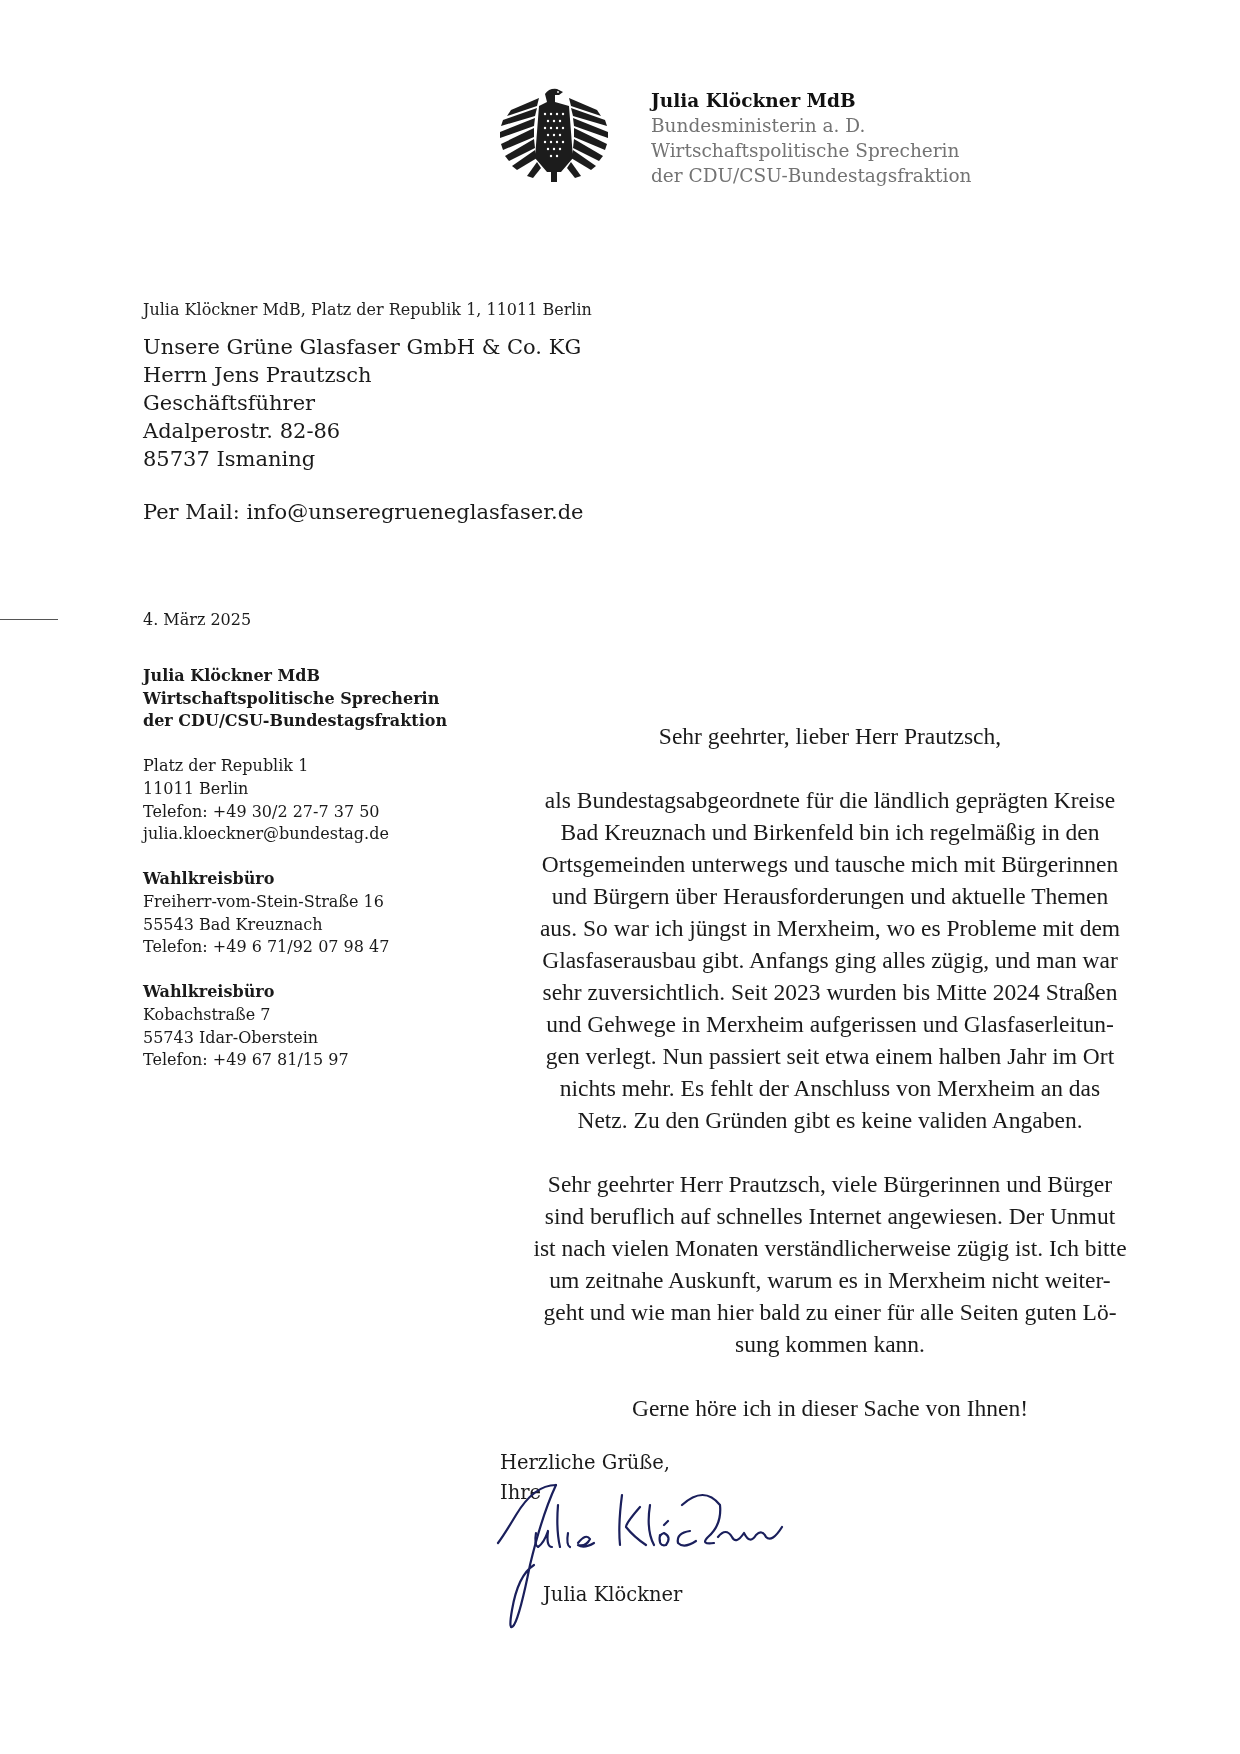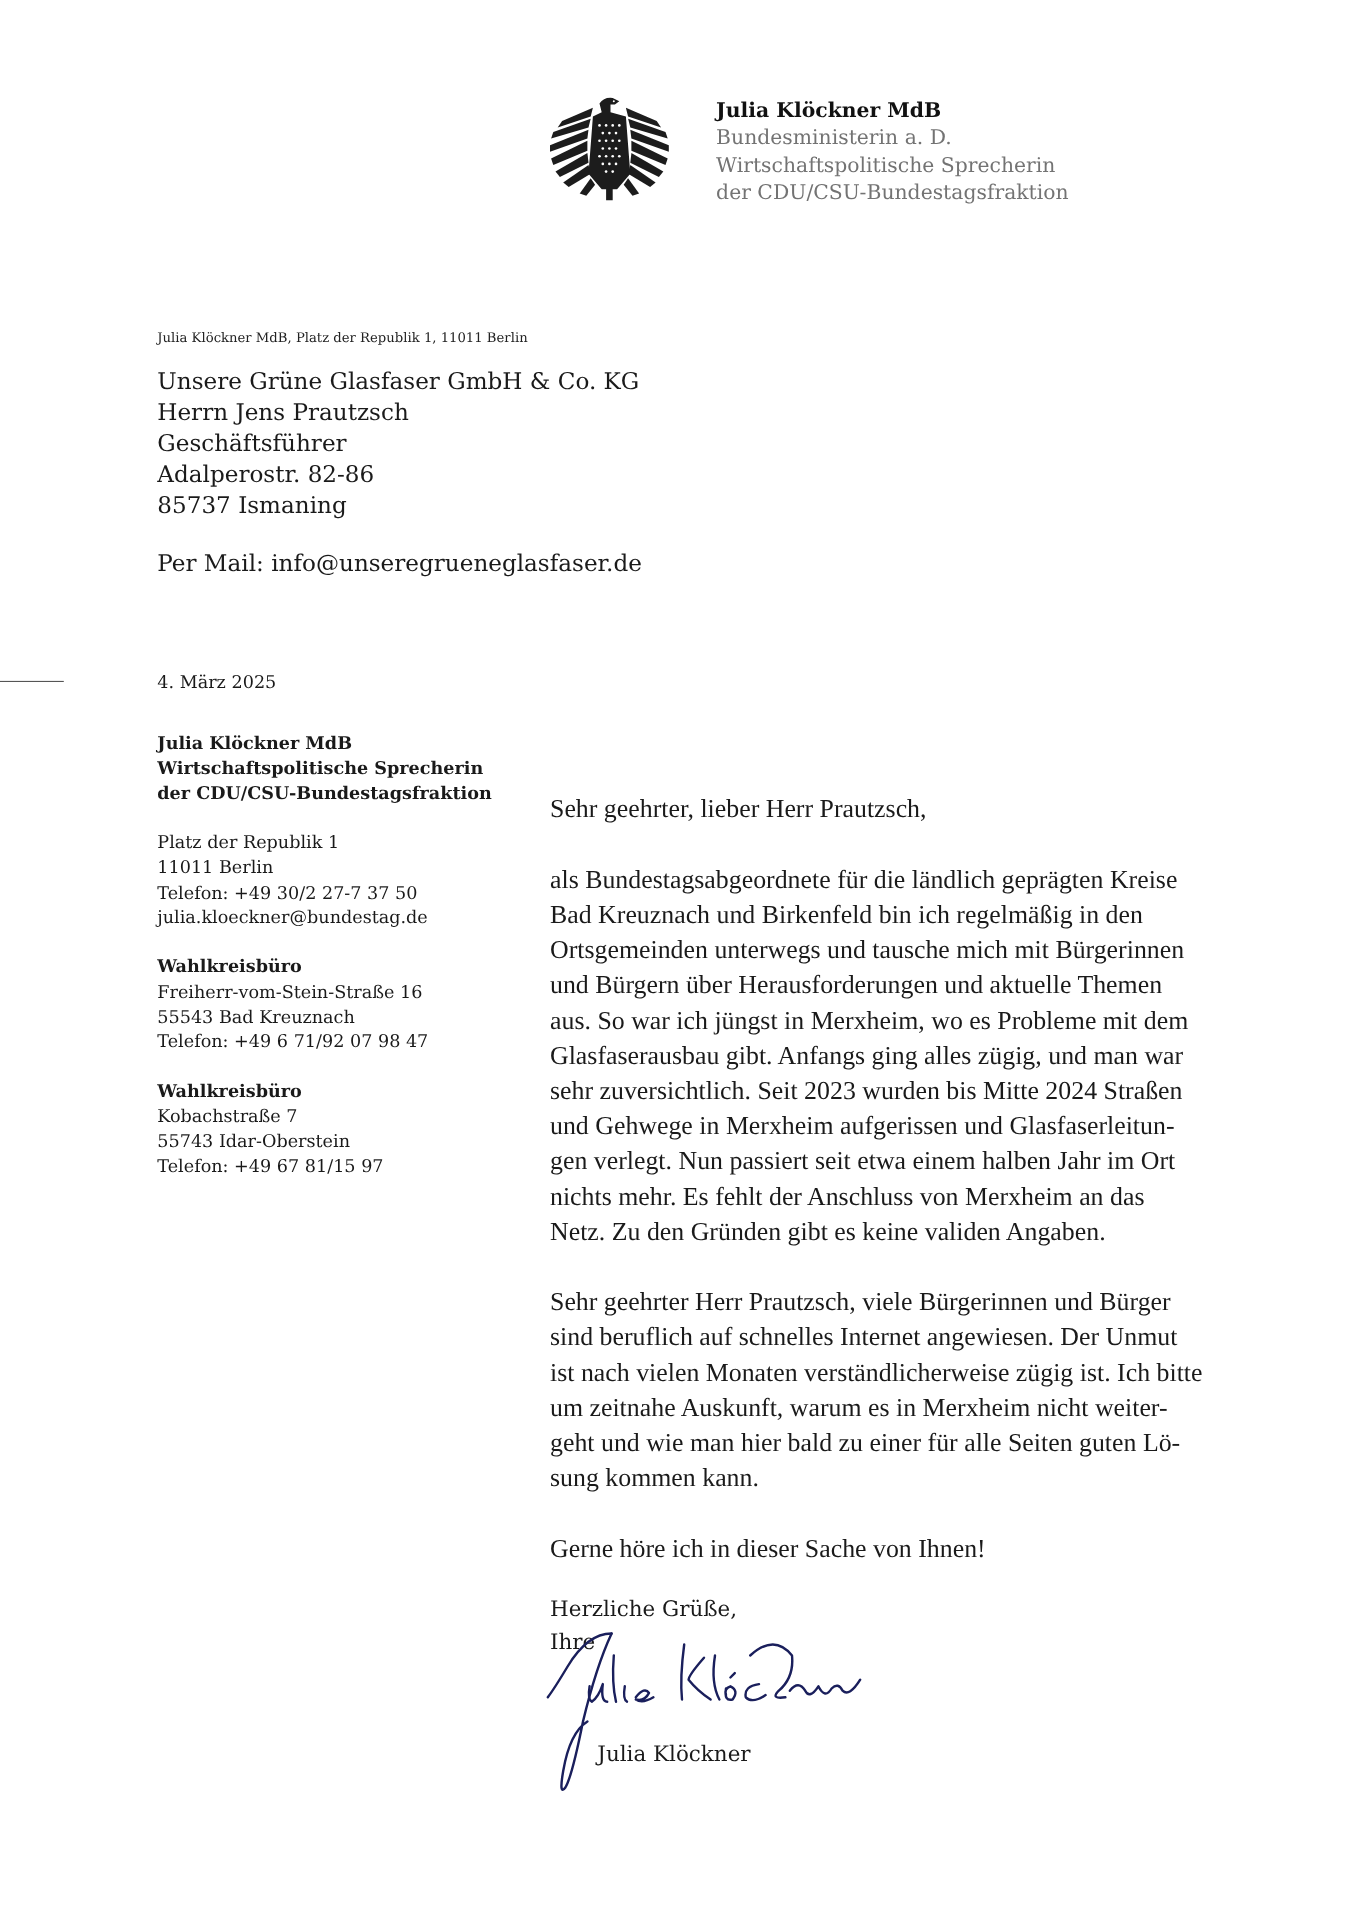--- a/index.html
+++ b/index.html
@@ -3,32 +3,32 @@
 <meta charset="utf-8">
 <style>
   html, body { margin: 0; padding: 0; background: #ffffff; }
   body { width: 1240px; height: 1754px; position: relative; overflow: hidden;
          font-family: "DejaVu Serif", "Liberation Serif", serif; color: #1a1a1a; }
   .abs { position: absolute; }
   .eagle { left: 497px; top: 86px; width: 114px; height: 100px; }
   .letterhead { left: 651px; top: 88px; font-size: 18.5px; line-height: 25px; }
   .letterhead .name { font-weight: bold; color: #111; }
   .letterhead .role { color: #737373; }
-  .sender-line { left: 143px; top: 300px; font-size: 12px; color: #222; white-space: nowrap; }
+  .sender-line { left: 143px; top: 300px; font-size: 16px; color: #222; white-space: nowrap; }
   .recipient { left: 143px; top: 333px; font-size: 21px; line-height: 28px; color: #1a1a1a; }
   .recipient div { white-space: nowrap; }
   .permail { left: 143px; top: 500px; font-size: 21px; white-space: nowrap; }
   .fold-mark { left: 0; top: 619px; width: 58px; height: 1px; background: #555; }
   .date { left: 143px; top: 610px; font-size: 16px; white-space: nowrap; }
   .sidecol { left: 143px; top: 665px; font-size: 16px; line-height: 22.6px; color: #1a1a1a; }
   .sidecol .b { font-weight: bold; }
   .sidecol .gap { height: 22.6px; }
   .sidecol div { white-space: nowrap; }
   .body { left: 500px; top: 720px; width: 660px; font-family: "Liberation Serif", "DejaVu Serif", serif;
-          font-size: 23.5px; line-height: 32px; color: #1a1a1a; }
+          font-size: 23.5px; line-height: 32px; color: #1a1a1a; text-align: center; }
   .body p { margin: 0; }
   .body .line { white-space: nowrap; display: block; }
   .body .pgap { height: 32px; }
   .closing { left: 500px; top: 1448px; font-size: 19.5px; line-height: 30px; }
   .closing div { white-space: nowrap; }
   .signature { left: 494px; top: 1475px; width: 330px; height: 160px; }
   .signame { left: 500px; top: 1583px; font-size: 19.5px; white-space: nowrap; margin-left: 43px; }
 </style>
 </head>
 <body>

